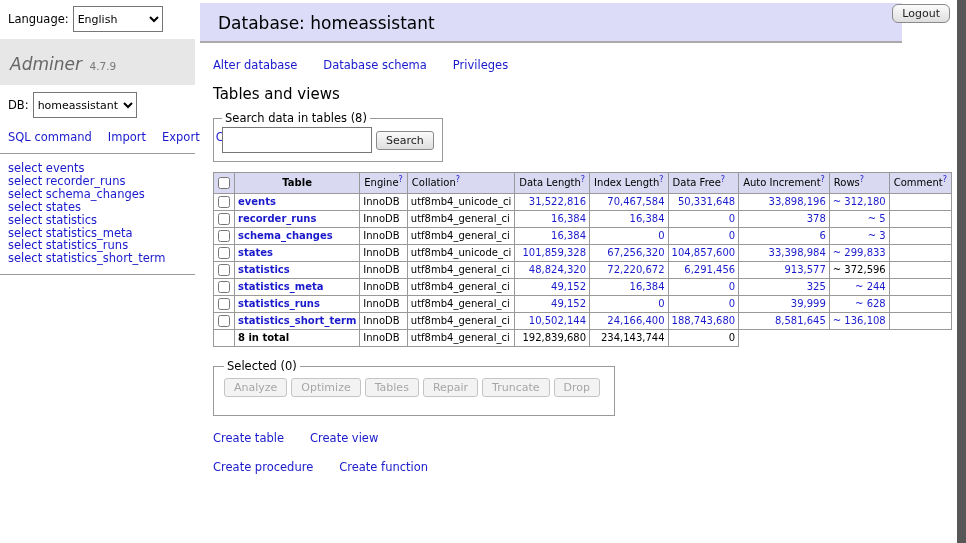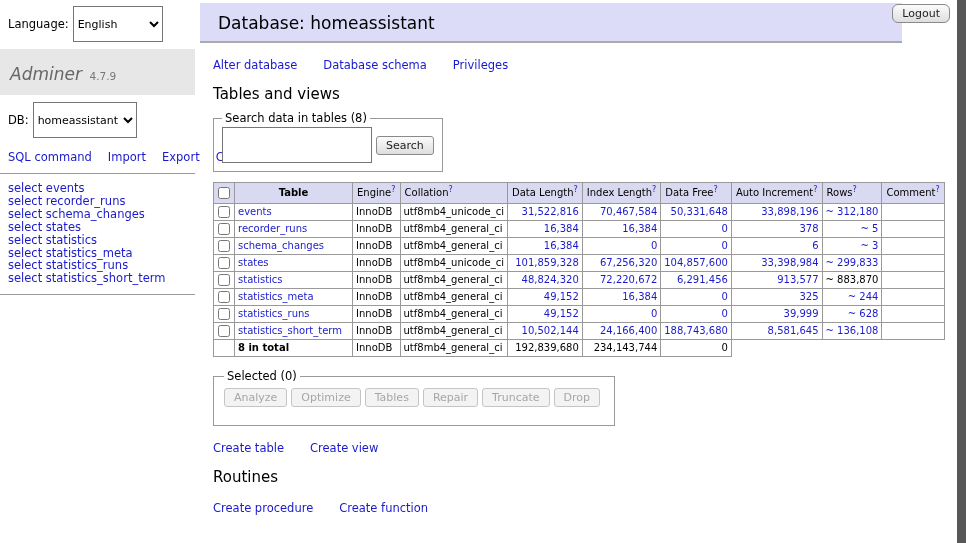--- a/index.html
+++ b/index.html
@@ -22,21 +22,21 @@
   a{color:var(--link);text-decoration:none;cursor:pointer;}
   button{
     font-family:"DejaVu Sans","Liberation Sans",sans-serif;font-size:11px;
     padding:2px 9px;color:#222;
     background:linear-gradient(#fbfbfb,#dedede);
     border:1px solid #8a8a8a;border-radius:3px;
   }
   button:disabled{color:var(--disabledText);background:#f3f3f3;border-color:#c5c5c5;}
   select,input[type=text]{
     font-family:"DejaVu Sans","Liberation Sans",sans-serif;font-size:11px;
-    border:1px solid #767676;background:#fff;height:36px;
+    border:1px solid #767676;background:#fff;height:26px;
   }
   hr{border:0;border-top:1px solid #999;margin:9px 0 0;}
 
   
   #sidebar{position:absolute;left:0;top:0;width:195px;}
   .lang-row{padding:6px 8px 0 8px;font-size:11.5px;}
   .lang-row select{width:90px;margin-left:4px;}
   #sidebar h1{margin:7px 0 0;background:var(--sidebarHeaderBg);padding:9px 10px;font-weight:normal;}
   .app-title{font-style:italic;font-size:17px;color:#666;}
   .app-version{font-size:10.5px;color:#777;}
@@ -72,21 +72,21 @@
 
   
   table{margin-top:10px;border-collapse:collapse;font-size:10px;}
   th,td{border:1px solid var(--border);padding:2px 3px;white-space:nowrap;line-height:12px;}
   thead th{background:var(--thBg);font-weight:normal;text-align:left;padding:4px 4px;}
   thead th.col-table{font-weight:bold;text-align:center;min-width:118px;}
   sup{font-size:8px;line-height:0;}
   .c-check{text-align:center;width:19px;}
   input[type=checkbox]{width:12px;height:12px;margin:0;vertical-align:middle;}
   td.num{text-align:right;}
-  .tname{font-weight:normal;}
+  .tname{font-weight:bold;}
   .plain{color:#000;}
   .total-label{font-weight:bold;}
   .blank{border:none;}
 
   
   .logout{position:absolute;top:4px;right:16px;border-radius:6px;}
   .scrollbar{position:absolute;top:0;right:0;width:9px;height:543px;background:var(--scrollbar);}
 </style>
 </head>
 <body>
@@ -192,21 +192,21 @@
           </tr>
           <tr>
             <td class="c-check"><input type="checkbox" style=""></td>
             <td><a href="#" class="tname">statistics</a></td>
             <td>InnoDB</td>
             <td>utf8mb4_general_ci</td>
             <td class="num"><a href="#">48,824,320</a></td>
             <td class="num"><a href="#">72,220,672</a></td>
             <td class="num"><a href="#">6,291,456</a></td>
             <td class="num"><a href="#">913,577</a></td>
-            <td class="num"><span class="plain">~ 883,870</span></td>
+            <td class="num"><span class="plain">~ 372,596</span></td>
             <td></td>
           </tr>
           <tr>
             <td class="c-check"><input type="checkbox" style=""></td>
             <td><a href="#" class="tname">statistics_meta</a></td>
             <td>InnoDB</td>
             <td>utf8mb4_general_ci</td>
             <td class="num"><a href="#">49,152</a></td>
             <td class="num"><a href="#">16,384</a></td>
             <td class="num"><a href="#">0</a></td>
@@ -248,20 +248,19 @@
             <td class="num">0</td>
             <td class="blank" colspan="3"></td>
           </tr>
         </tbody>
     </table>
     <fieldset class="selected-fs">
       <legend>Selected (0)</legend>
       <div class="btn-row"><button disabled="">Analyze</button><button disabled="">Optimize</button><button disabled="">Tables</button><button disabled="">Repair</button><button disabled="">Truncate</button><button disabled="">Drop</button></div>
     </fieldset>
     <p class="action-links"><a href="#">Create table</a><a href="#">Create view</a></p>
-    <h3>Routines</h3>
     <p class="action-links"><a href="#">Create procedure</a><a href="#">Create function</a></p>
     
   </div>
 </div>
 
 <button class="logout">Logout</button>
 <div class="scrollbar"></div>
 
 </body></html>

